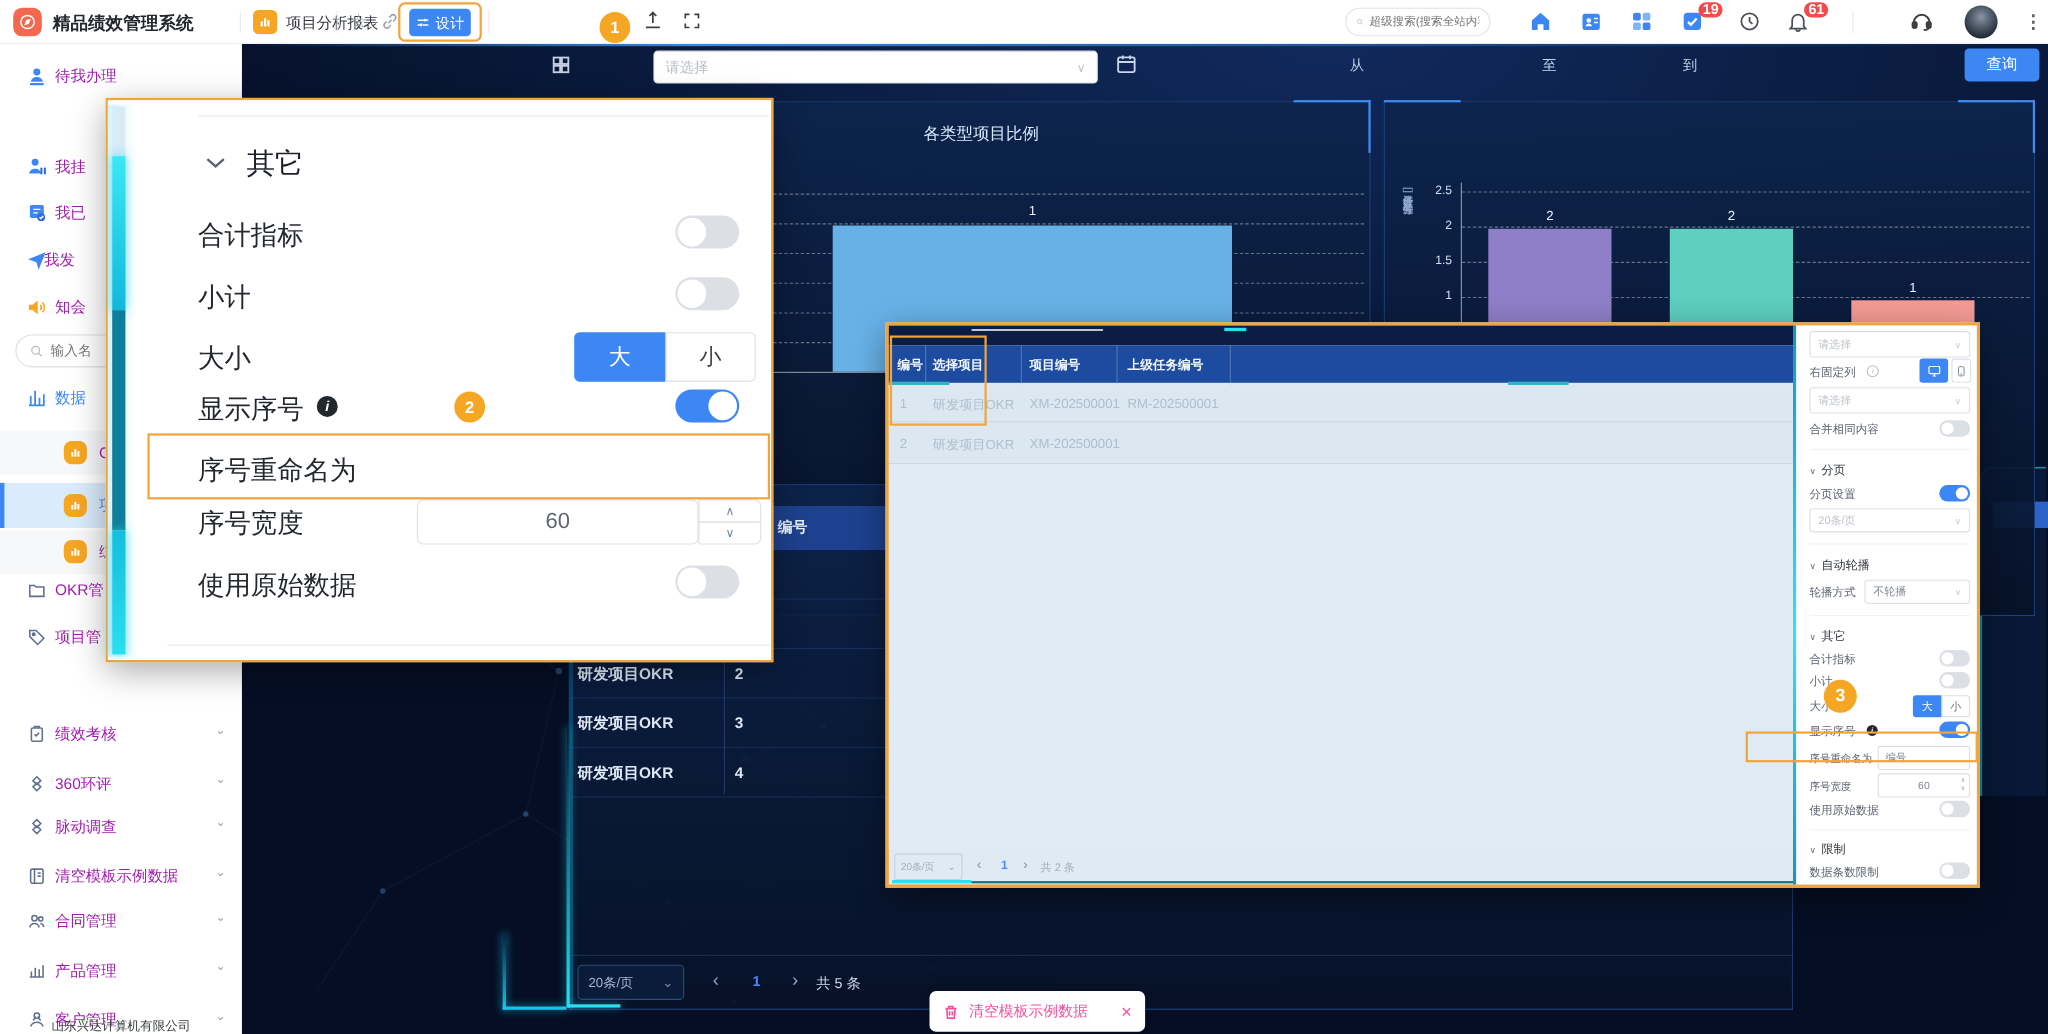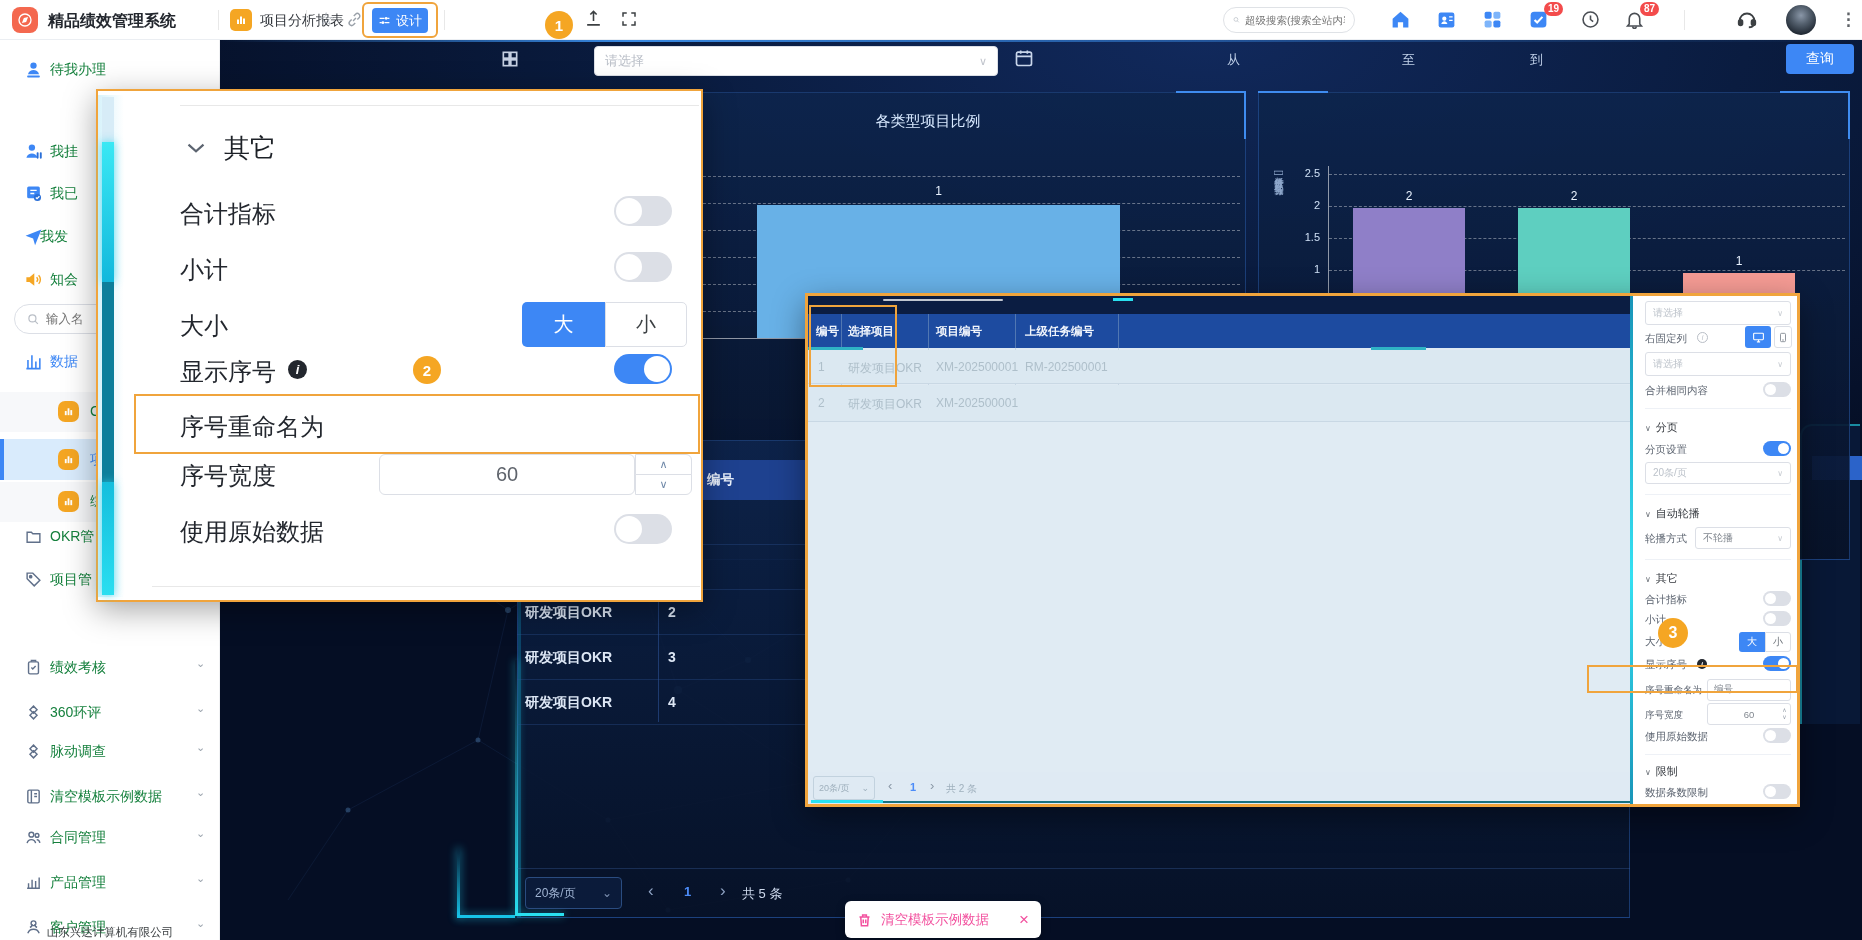--- a/index.html
+++ b/index.html
@@ -3,24 +3,24 @@
 <meta charset="utf-8">
 <style>
   *{margin:0;padding:0;box-sizing:border-box}
   body{background:#222;font-family:"Liberation Sans",sans-serif}
   .stage{position:relative;width:1862px;height:940px;overflow:hidden;background:#081631;font-family:"Liberation Sans",sans-serif}
   .r{position:absolute}
   .txt{white-space:nowrap}
   
   .hdr{left:0;top:0;width:1862px;height:40px;background:#fff;border-bottom:1px solid #ebeef2;z-index:10}
   .vsep{width:1px;background:#e8e8e8}
-  .badge{background:#f34b4b;color:#fff;border-radius:9px;font-size:10px;line-height:14px;padding:0 4px;font-weight:bold;z-index:12}
+  .badge{background:#f34b4b;color:#fff;border-radius:9px;font-size:13px;line-height:14px;padding:0 4px;font-weight:bold;z-index:12}
   
   .sbar{left:0;top:40px;width:220px;height:900px;background:#fff;border-right:1px solid #f0f1f3;z-index:10}
-  .sb-lbl{font-size:14px;color:#15803d}
+  .sb-lbl{font-size:14px;color:#a21caf}
   
   .sel{border:1px solid #dcdfe6;border-radius:4px;background:#fff;color:#b9bec7;display:flex;align-items:center;justify-content:space-between;padding:0 10px}
   .btn-blue{background:#3d87f5;color:#fff;border-radius:4px;display:flex;align-items:center;justify-content:center}
   .panel{border:1px solid rgba(44,96,178,.5);background:linear-gradient(180deg,rgba(13,36,76,.9),rgba(7,18,40,.92))}
   .dashl{border-top:1px dashed rgba(255,255,255,.38)}
   .tick{font-size:11px;color:#cfe0f5;text-align:right}
   .blabel{color:#eaf3ff;font-size:12px;text-align:center}
   
   .tg{border-radius:20px;background:#dcdfe6}
   .tg.on{background:#3d87f5}
@@ -100,21 +100,21 @@
   <span class="r txt" style="left:1402px;top:51px;color:#c2d2ea;font-size:13px">至</span>
   <span class="r txt" style="left:1530px;top:51px;color:#c2d2ea;font-size:13px">到</span>
   <div class="r btn-blue" style="left:1786px;top:44px;width:68px;height:30px;font-size:14px">
     <span>查询</span>
   </div>
 
   <div class="r panel" style="left:610px;top:92px;width:636px;height:468px"></div>
   <div class="r" style="left:610px;top:91px;width:70px;height:2px;background:#3f8cf0"></div>
   <div class="r" style="left:1176px;top:91px;width:70px;height:2px;background:#3f8cf0"></div>
   <div class="r" style="left:1244px;top:91px;width:2px;height:48px;background:#3f8cf0"></div>
-  <div class="r blabel txt" style="left:610px;top:112px;width:636px;font-size:15px;color:#d8e9ff">各类型项目比例</div>
+  <div class="r blabel txt" style="left:574px;top:112px;width:636px;font-size:15px;color:#d8e9ff">各类型项目比例</div>
   <div class="r" style="left:697px;top:168px;width:1px;height:170px;background:rgba(255,255,255,.5)"></div>
   <div class="r dashl" style="left:698px;top:176px;width:542px"></div>
   <div class="r dashl" style="left:698px;top:203px;width:542px"></div>
   <div class="r dashl" style="left:698px;top:230px;width:542px"></div>
   <div class="r dashl" style="left:698px;top:257px;width:542px"></div>
   <div class="r dashl" style="left:698px;top:284px;width:542px"></div>
   <div class="r dashl" style="left:698px;top:311px;width:542px"></div>
   <div class="r" style="left:697px;top:338px;width:543px;height:1px;background:rgba(255,255,255,.55)"></div>
   <div class="r" style="left:757px;top:205px;width:363px;height:133px;background:#68b1e7"></div>
   <div class="r blabel" style="left:757px;top:184px;width:363px">1</div>
@@ -249,21 +249,21 @@
       </svg>
     <span class="r badge" style="left:1544px;top:2px">19</span>
     <svg class="r" style="left:1580px;top:9px" width="21" height="21" viewBox="0 0 24 24" fill="none" stroke="#4a4e54" stroke-width="1.8">
         <circle cx="12" cy="12" r="8.5"></circle>
         <path d="M12 7.5V12l3 2.5"></path>
       </svg>
     <svg class="r" style="left:1624px;top:9px" width="21" height="21" viewBox="0 0 24 24" fill="none" stroke="#4a4e54" stroke-width="1.8">
         <path d="M6 17v-6a6 6 0 1112 0v6l2 2.5H4z"></path>
         <path d="M10 20a2 2 0 004 0"></path>
       </svg>
-    <span class="r badge" style="left:1640px;top:2px">87</span>
+    <span class="r badge" style="left:1640px;top:2px">61</span>
     <div class="r vsep" style="left:1684px;top:10px;height:20px"></div>
     <svg class="r" style="left:1736px;top:8px" width="22" height="22" viewBox="0 0 24 24" fill="none" stroke="#3c4043" stroke-width="2">
         <path d="M4 14a8 8 0 0116 0"></path>
         <rect x="3" y="13" width="4" height="6" rx="2" fill="#3c4043"></rect>
         <rect x="17" y="13" width="4" height="6" rx="2" fill="#3c4043"></rect>
         <path d="M19 18c0 2-2 3-5 3"></path>
       </svg>
     <div class="r" style="left:1786px;top:5px;width:30px;height:30px;border-radius:50%;background:radial-gradient(circle at 50% 35%,#8a97a8 0%,#55616f 35%,#1c242e 80%)"></div>
     <span class="r" style="left:1840px;top:9px;font-size:17px;color:#5f6368;font-weight:bold">⋮</span>
   </div>

